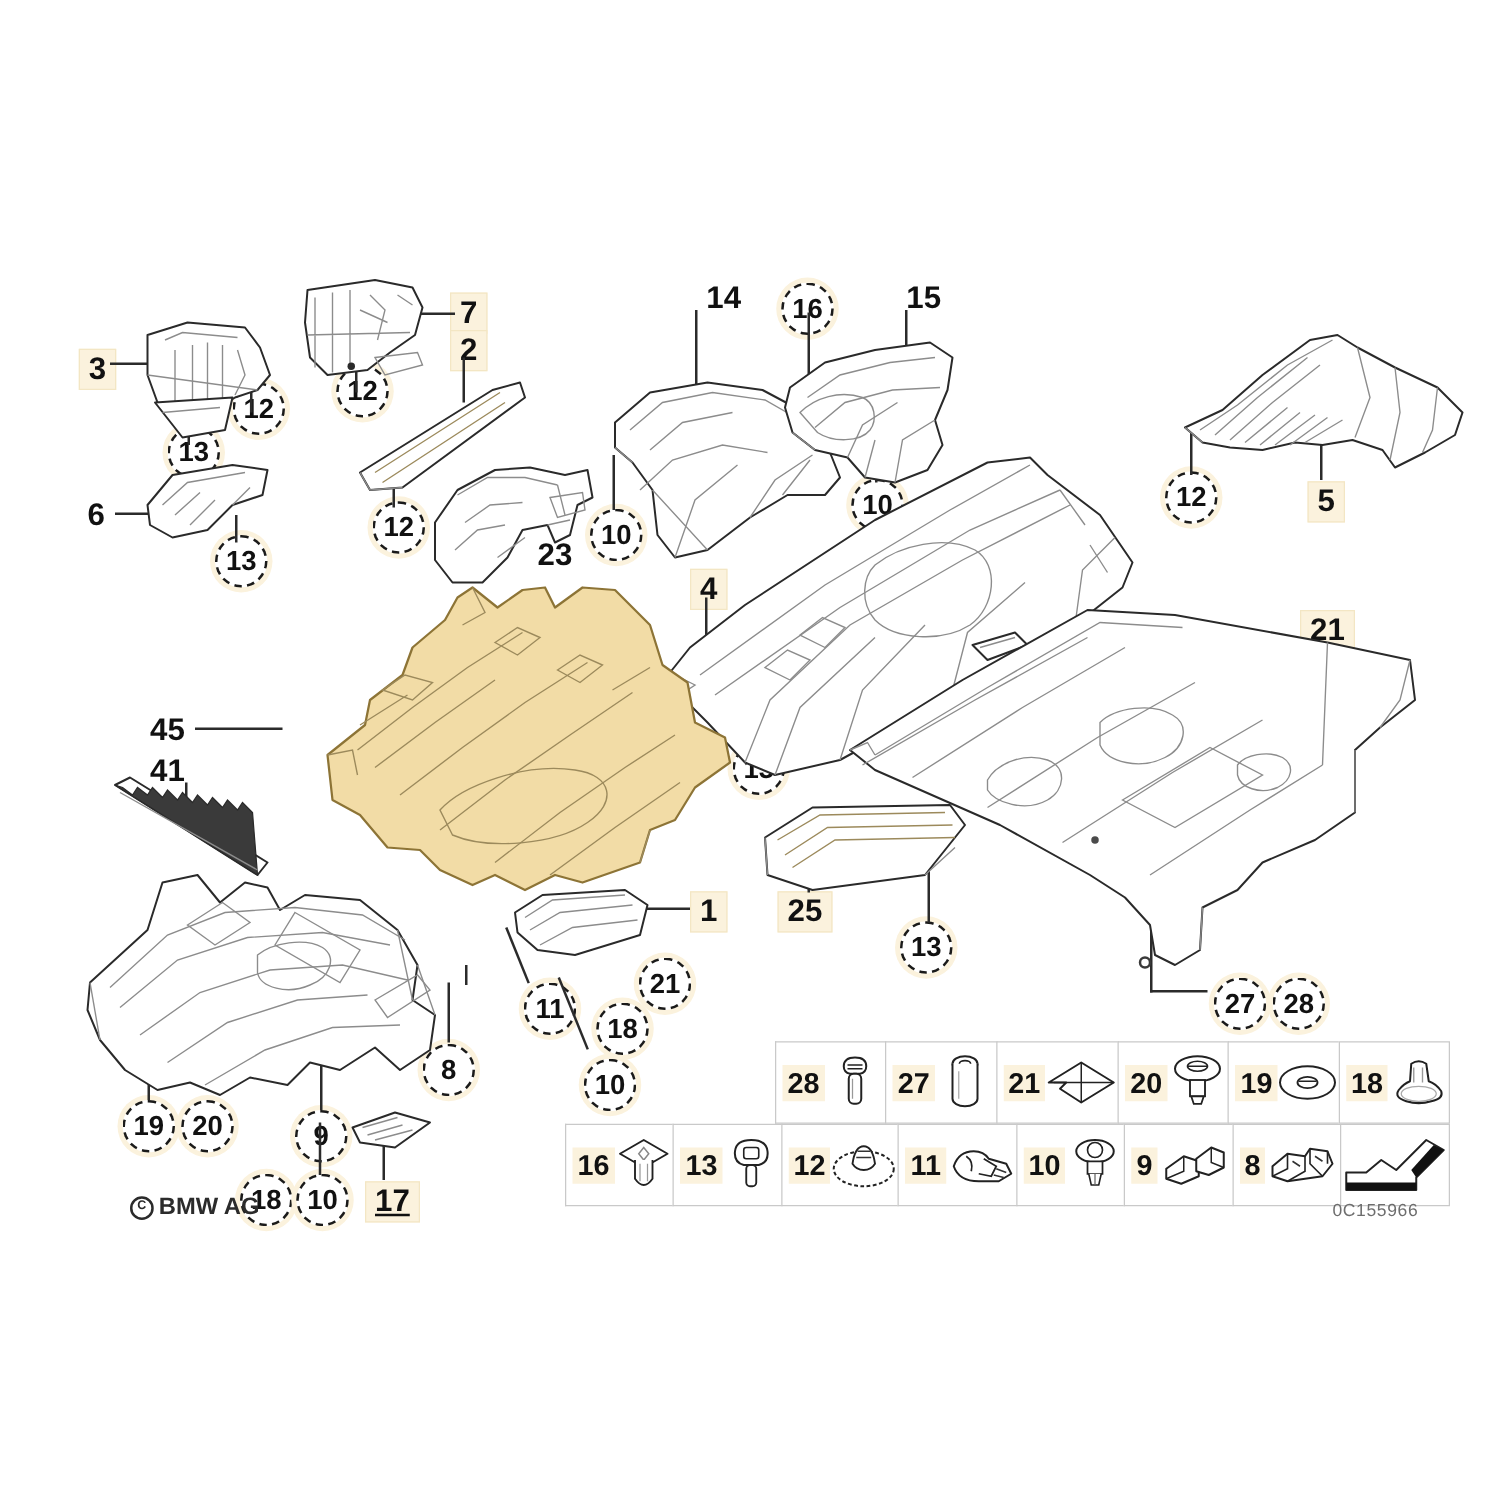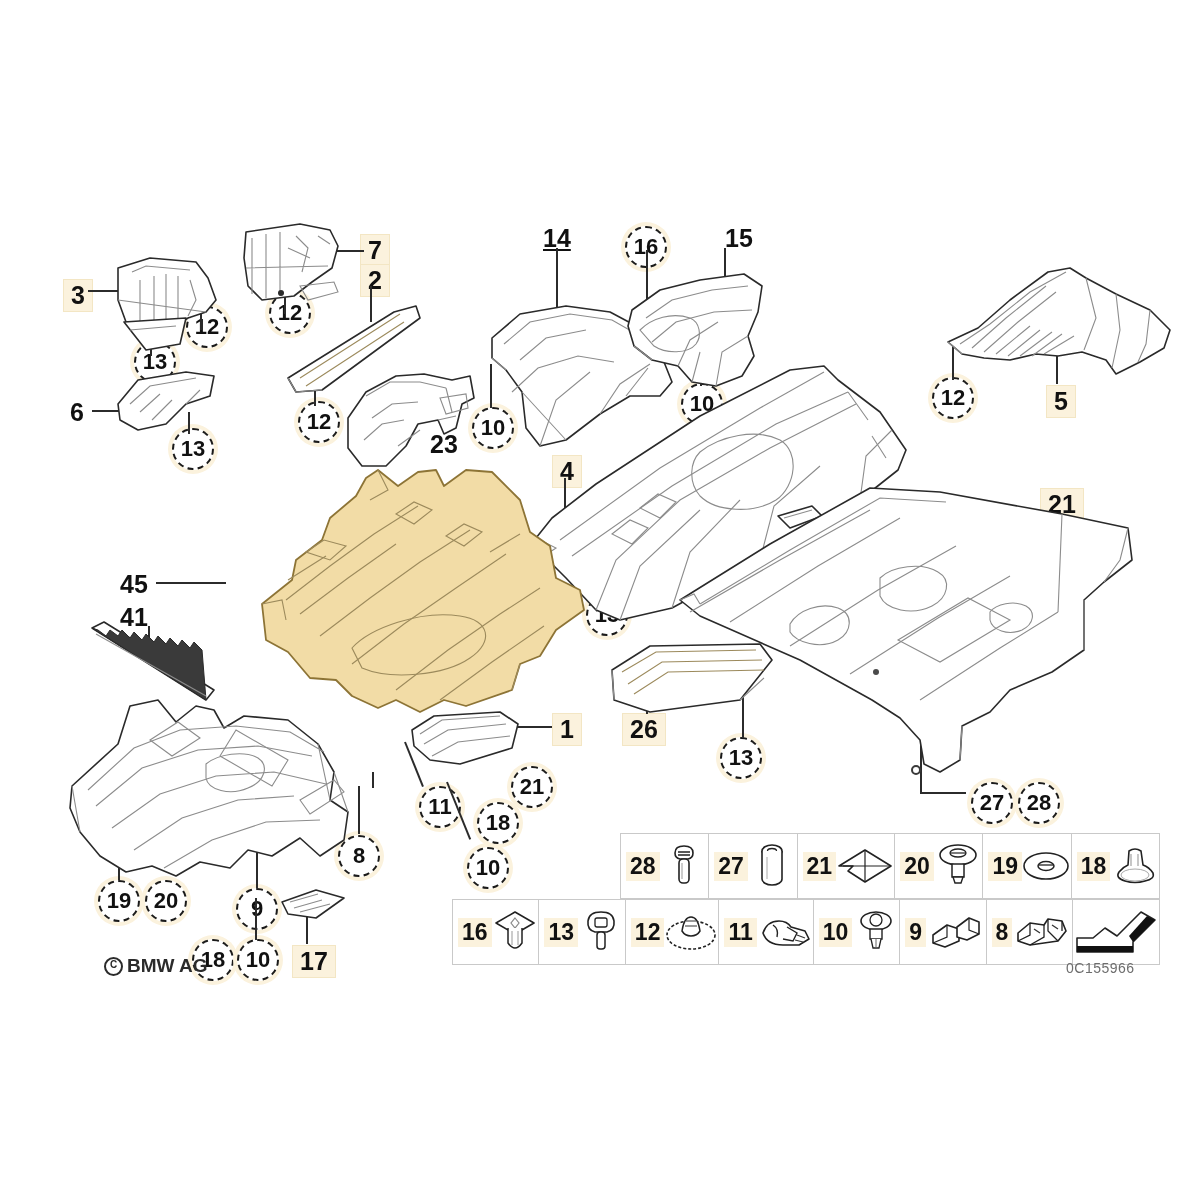--- a/index.html
+++ b/index.html
@@ -279,45 +279,45 @@
       <div class="lbl box" style="left: 63px; top: 279px;">3</div>
       <div class="lbl circ hl" style="left: 134px; top: 341px;">13</div>
       <div class="lbl circ hl" style="left: 186px; top: 306px;">12</div>
       <div class="lbl plain" style="left: 70px; top: 400px;">6</div>
       <div class="lbl circ hl" style="left: 172px; top: 428px;">13</div>
       <div class="lbl circ hl" style="left: 269px; top: 292px;">12</div>
       <div class="lbl box" style="left: 360px; top: 234px;">7</div>
       <div class="lbl box" style="left: 360px; top: 264px;">2</div>
       <div class="lbl circ hl" style="left: 298px; top: 401px;">12</div>
       <div class="lbl plain" style="left: 430px; top: 432px;">23</div>
-      <div class="lbl plain" style="left: 543px; top: 226px; text-decoration: underline;">14</div>
+      <div class="lbl plain" style="left: 565px; top: 226px;">14</div>
       <div class="lbl circ hl" style="left: 625px; top: 226px;">16</div>
       <div class="lbl plain" style="left: 710px; top: 226px; margin-left: 15px;">15</div>
       <div class="lbl circ hl" style="left: 472px; top: 407px;">10</div>
       <div class="lbl circ hl" style="left: 681px; top: 383px;">10</div>
       <div class="lbl box" style="left: 552px; top: 455px;">4</div>
       <div class="lbl circ hl" style="left: 932px; top: 377px;">12</div>
       <div class="lbl box" style="left: 1046px; top: 385px;">5</div>
       <div class="lbl plain" style="left: 837px; top: 498px;">29</div>
       <div class="lbl box" style="left: 1040px; top: 488px;">21</div>
       <div class="lbl plain" style="left: 120px; top: 572px;">45</div>
       <div class="lbl plain" style="left: 120px; top: 605px;">41</div>
       <div class="lbl circ hl" style="left: 586px; top: 594px;">13</div>
-      <div class="lbl box" style="left: 622px; top: 713px;">26</div>
+      <div class="lbl box" style="left: 622px; top: 713px;">25</div>
       <div class="lbl circ hl" style="left: 720px; top: 737px;">13</div>
       <div class="lbl box" style="left: 552px; top: 713px;">1</div>
       <div class="lbl circ hl" style="left: 419px; top: 786px;">11</div>
       <div class="lbl circ hl" style="left: 511px; top: 766px;">21</div>
       <div class="lbl circ hl" style="left: 477px; top: 802px;">18</div>
       <div class="lbl circ hl" style="left: 467px; top: 847px;">10</div>
       <div class="lbl circ hl" style="left: 338px; top: 835px;">8</div>
       <div class="lbl circ hl" style="left: 236px; top: 888px;">9</div>
       <div class="lbl circ hl" style="left: 98px; top: 880px;">19</div>
       <div class="lbl circ hl" style="left: 145px; top: 880px;">20</div>
-      <div class="lbl box" style="left: 292px; top: 945px;">17</div>
+      <div class="lbl box" style="left: 292px; top: 945px; text-decoration: underline;">17</div>
       <div class="lbl circ hl" style="left: 192px; top: 939px;">18</div>
       <div class="lbl circ hl" style="left: 237px; top: 939px;">10</div>
       <div class="lbl circ hl" style="left: 971px; top: 782px;">27</div>
       <div class="lbl circ hl" style="left: 1018px; top: 782px;">28</div>
     </div>
 
   <div id="legend">
     <div class="lgrow top" id="lg-top">
         <div class="lgcell">
           <span class="lgnum">28</span>

